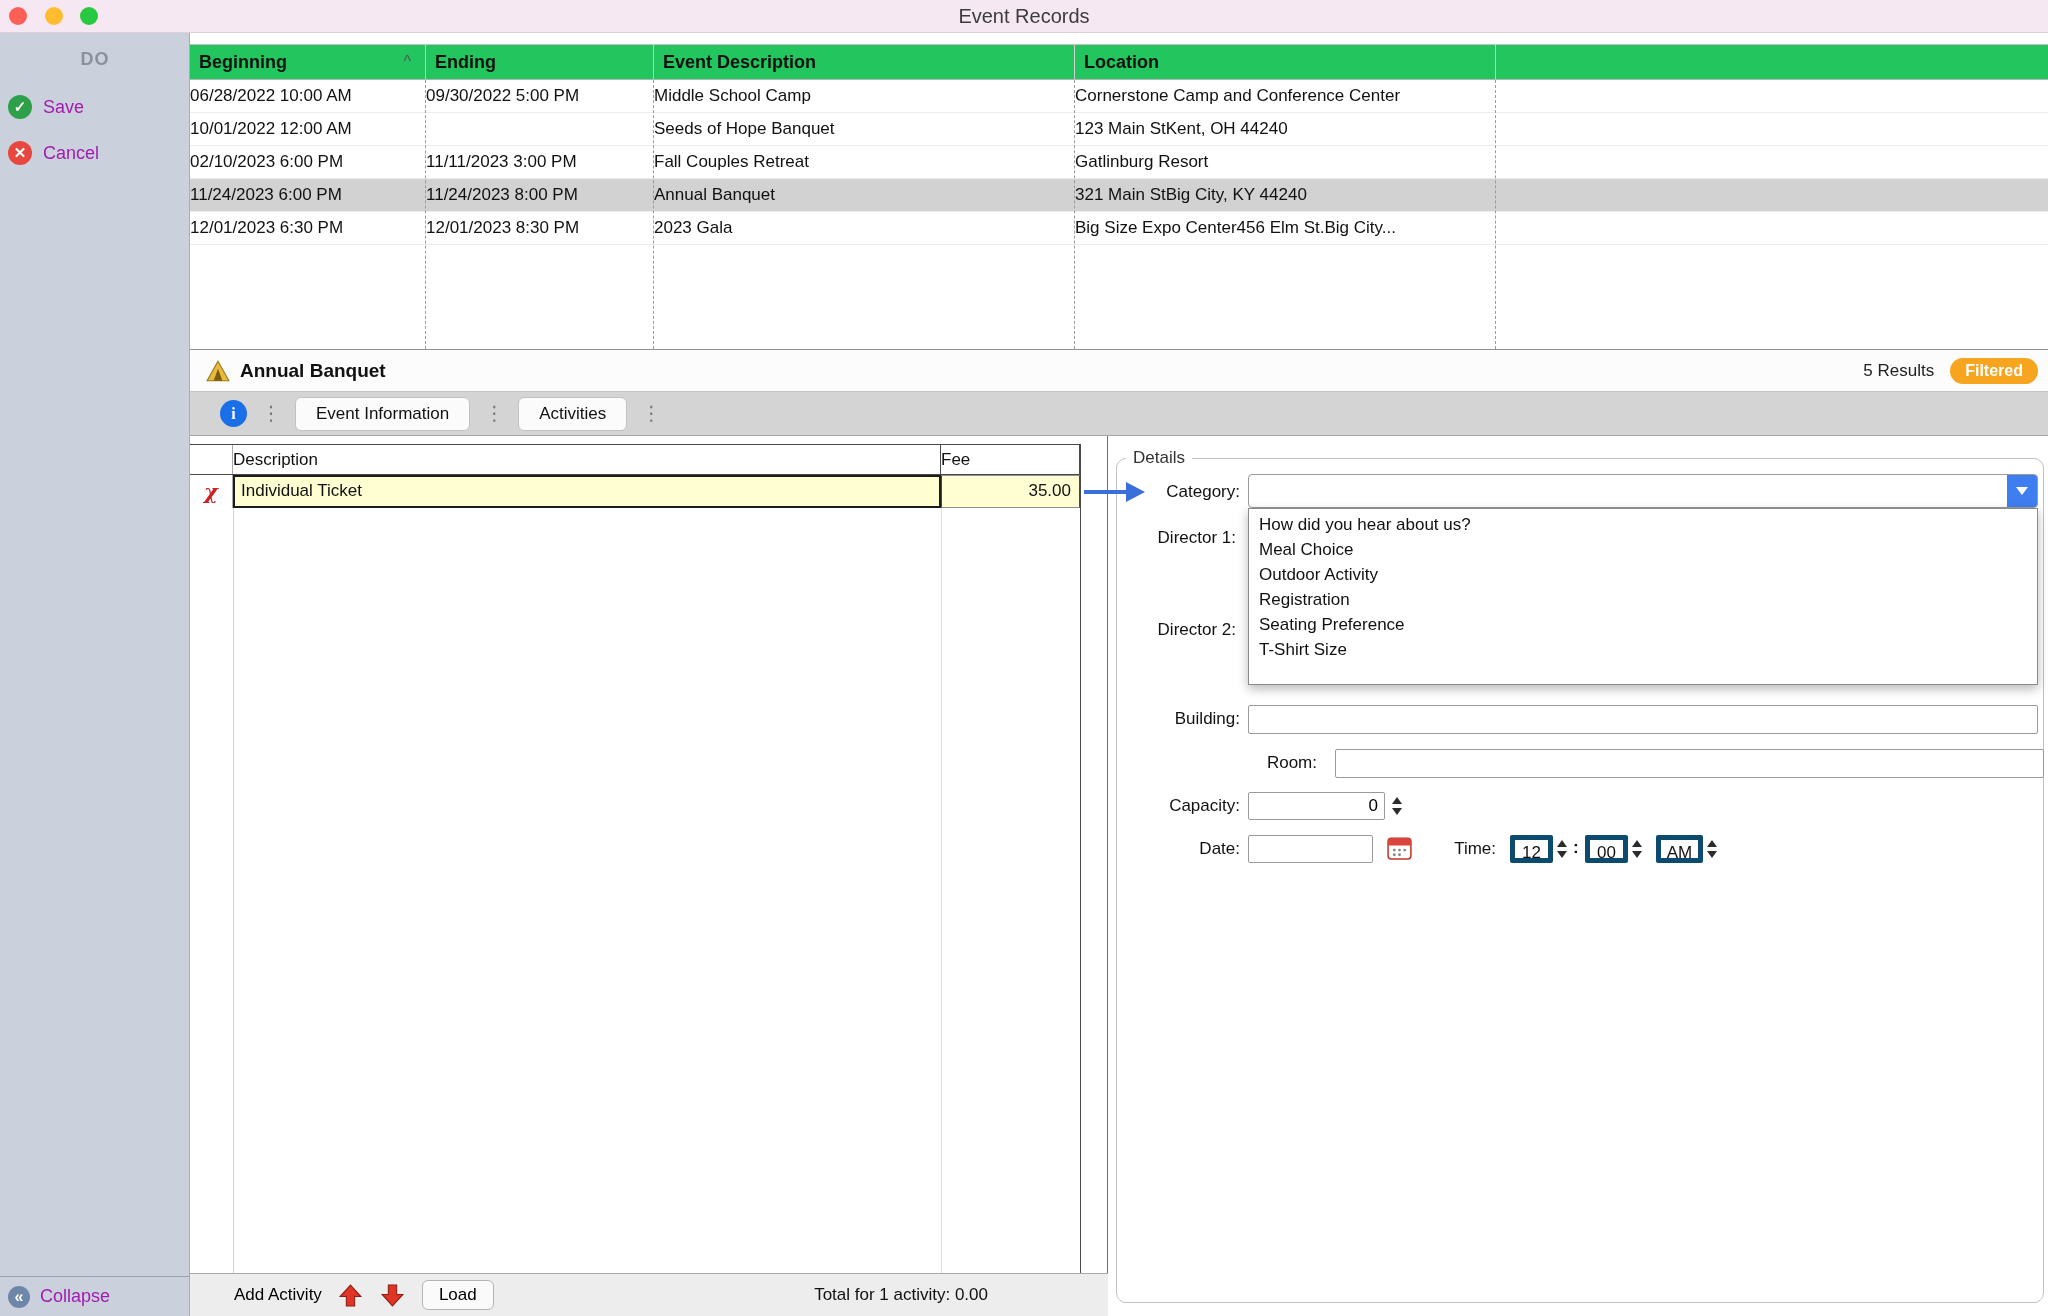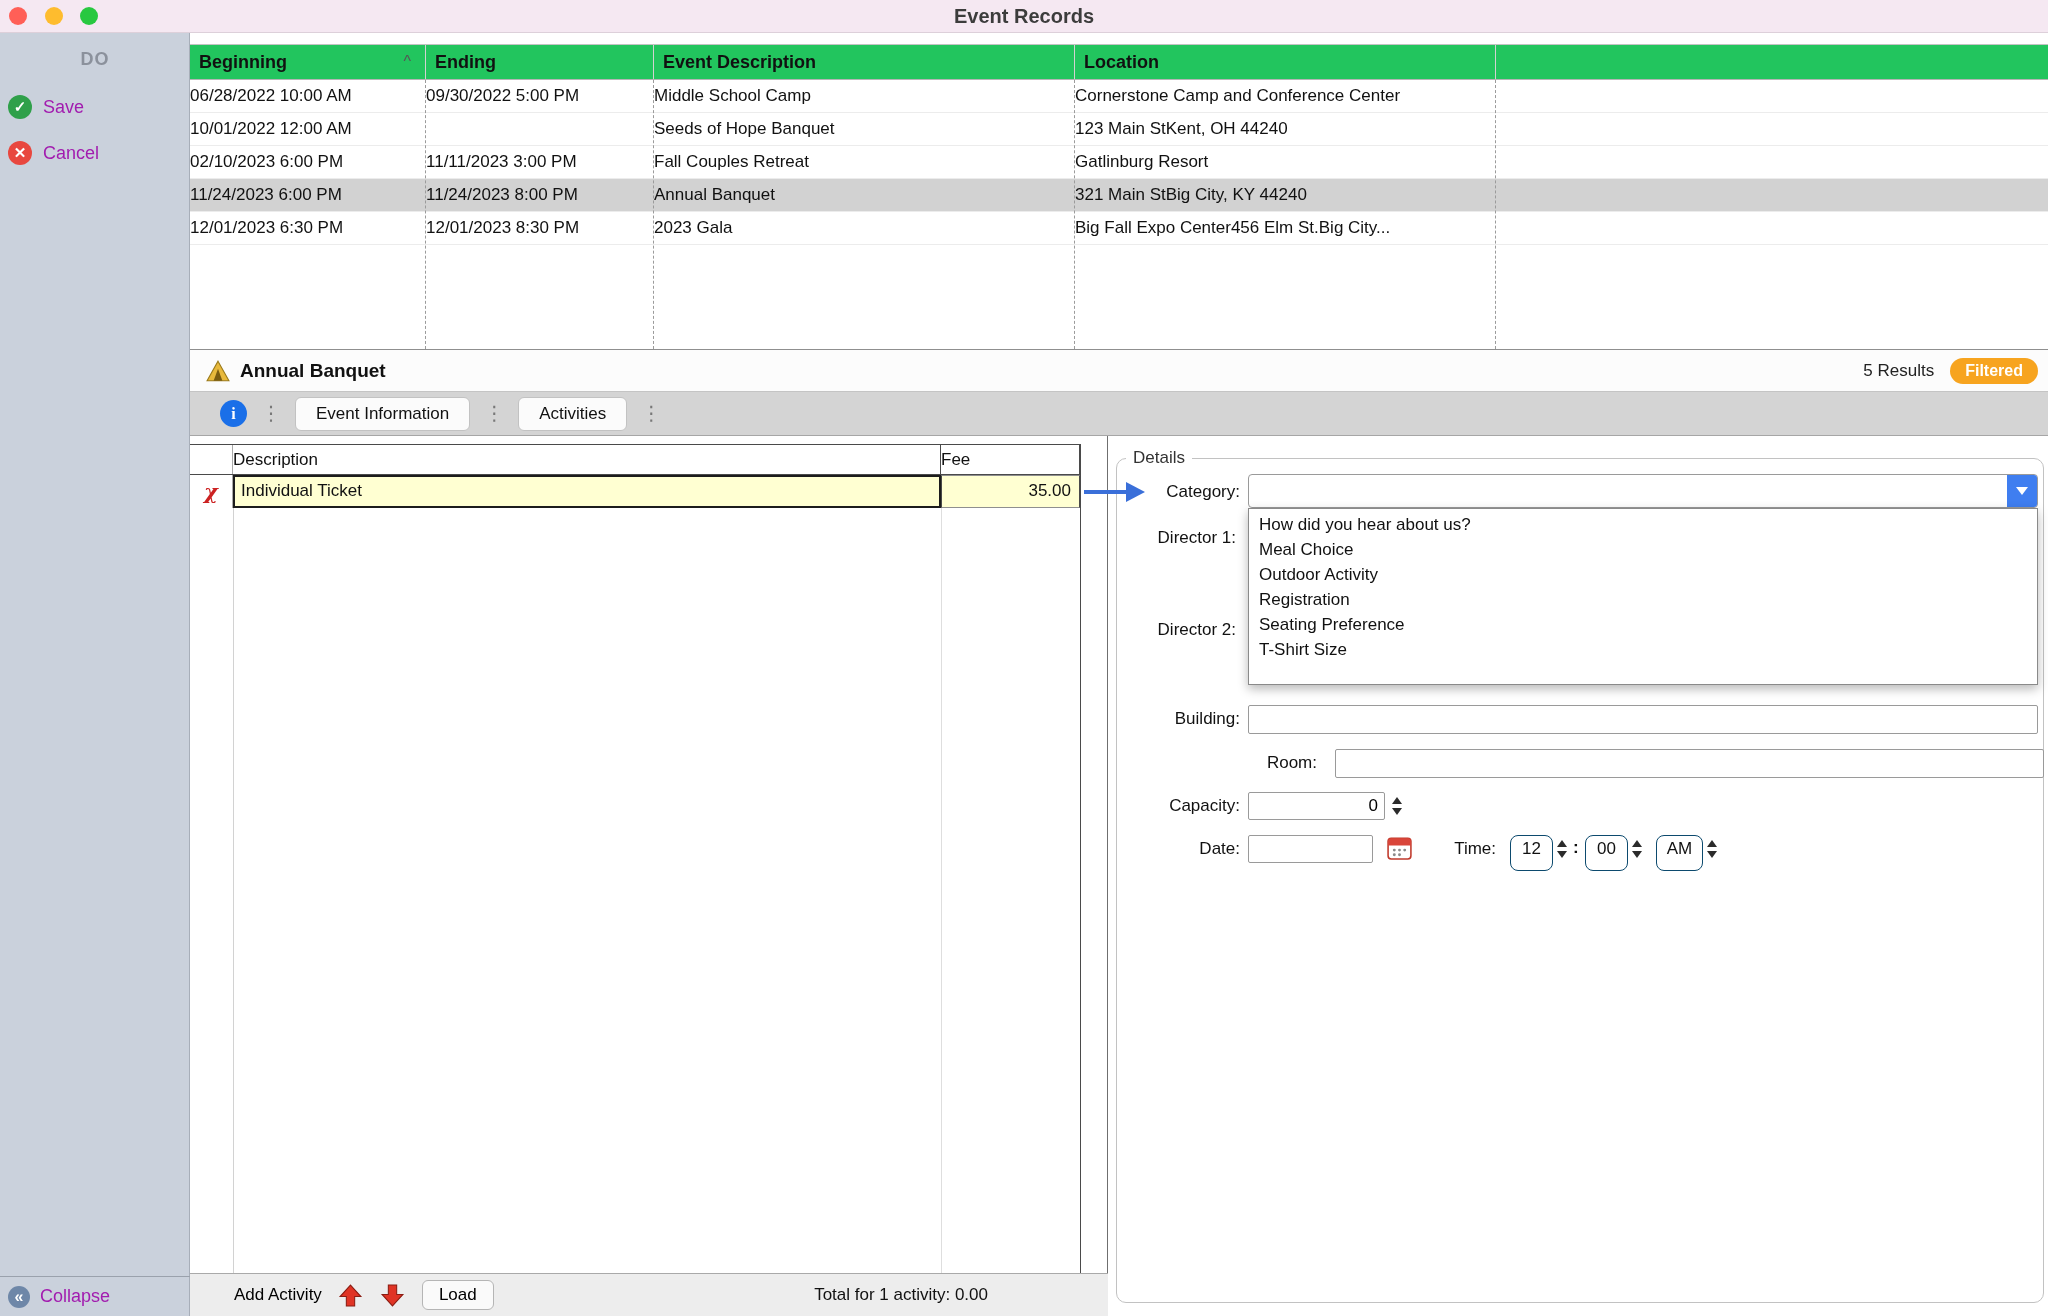--- a/index.html
+++ b/index.html
@@ -5,21 +5,21 @@
   *{margin:0;padding:0;box-sizing:border-box}
   html,body{width:2048px;height:1316px}
   body{position:relative;font-family:"Liberation Sans",sans-serif;background:#fff;color:#111;overflow:hidden;font-size:17px}
 
   
   .titlebar{position:absolute;left:0;top:0;width:2048px;height:33px;background:#f5e8f2;border-bottom:1px solid #ddd0da}
   .light{position:absolute;top:7px;width:18px;height:18px;border-radius:50%}
   .light.red{left:9px;background:#ff5f57}
   .light.yellow{left:45px;background:#febc2e}
   .light.green{left:80px;background:#28c840}
-  .win-title{line-height:33px;text-align:center;font-weight:bold;font-size:20px;color:#3c3c3c}
+  .win-title{line-height:33px;text-align:center;font-weight:normal;font-size:20px;color:#3c3c3c}
 
   
   .sidebar{position:absolute;left:0;top:33px;width:190px;height:1283px;background:#cad1dc;border-right:1px solid #a7aeb9}
   .sb-header{position:absolute;top:16px;left:0;width:190px;text-align:center;font-weight:bold;letter-spacing:1px;color:#8b919c;font-size:18px}
   .sb-btn{position:absolute;left:8px;display:flex;align-items:center;gap:11px;cursor:pointer}
   .sb-btn.save{top:62px}
   .sb-btn.cancel{top:108px}
   .circle-icon{width:24px;height:24px;border-radius:50%;display:flex;align-items:center;justify-content:center;color:#fff;font-size:15px;font-weight:bold}
   .ci-green{background:#2fa04a}
   .ci-red{background:#e8473f}
@@ -75,21 +75,21 @@
   .d-label{position:absolute;text-align:right;font-size:17px;line-height:24px;color:#111}
   .d-input{position:absolute;border:1px solid #9a9a9a;background:#fff;font-size:17px;font-family:inherit;padding:0 6px;border-radius:2px}
   .combo{position:absolute;left:140px;top:38px;width:790px;height:34px;border:1px solid #9a9a9a;background:#fff;border-radius:4px;cursor:pointer}
   .combo-btn{position:absolute;right:0;top:0;width:30px;height:32px;background:#3f7ef0;border-radius:0 3px 3px 0;display:flex;align-items:center;justify-content:center;cursor:pointer}
   .combo-btn .tri{width:0;height:0;border-left:6px solid transparent;border-right:6px solid transparent;border-top:8px solid #fff}
   .dropdown{position:absolute;left:140px;top:72px;width:790px;height:177px;background:#fff;border:1px solid #8a8a8a;box-shadow:0 4px 10px rgba(0,0,0,.28);z-index:5;padding-top:3px}
   .dd-item{height:25px;line-height:25px;padding-left:10px;font-size:17px;cursor:pointer;white-space:nowrap}
   .stepper{position:absolute;width:16px;height:28px;display:flex;flex-direction:column;align-items:center;justify-content:center;gap:4px;cursor:pointer}
   .t-up{width:0;height:0;border-left:5px solid transparent;border-right:5px solid transparent;border-bottom:7px solid #2b2b2b}
   .t-down{width:0;height:0;border-left:5px solid transparent;border-right:5px solid transparent;border-top:7px solid #2b2b2b}
-  .time-box{position:absolute;height:36px;border:1px solid #0c4a6e;background:#fff;text-align:center;line-height:26px;font-size:17px;border-radius:8px;cursor:text}
+  .time-box{position:absolute;height:28px;border:5px solid #0c4a6e;background:#fff;text-align:center;line-height:26px;font-size:17px;border-radius:2px;cursor:text}
   .colon{position:absolute;font-size:17px;font-weight:bold}
   .cal-icon{position:absolute;cursor:pointer}
 
   
   .pointer-arrow{position:absolute;left:1082px;top:479px}
 </style>
 </head>
 <body>
 
 <div class="titlebar">
@@ -152,21 +152,21 @@
     <div class="c">11/24/2023 6:00 PM</div>
     <div class="c">11/24/2023 8:00 PM</div>
     <div class="c">Annual Banquet</div>
     <div class="c">321 Main StBig City, KY 44240</div>
     <div class="c"></div>
   </div>
   <div class="ev-row">
     <div class="c">12/01/2023 6:30 PM</div>
     <div class="c">12/01/2023 8:30 PM</div>
     <div class="c">2023 Gala</div>
-    <div class="c">Big Fall Expo Center456 Elm St.Big City...</div>
+    <div class="c">Big Size Expo Center456 Elm St.Big City...</div>
     <div class="c"></div>
   </div>
   <div class="vsep" style="left:235px"></div>
   <div class="vsep" style="left:463px"></div>
   <div class="vsep" style="left:884px"></div>
   <div class="vsep" style="left:1305px"></div>
 </div>
 
 <div class="detail-header">
   <span class="dh-icon">

